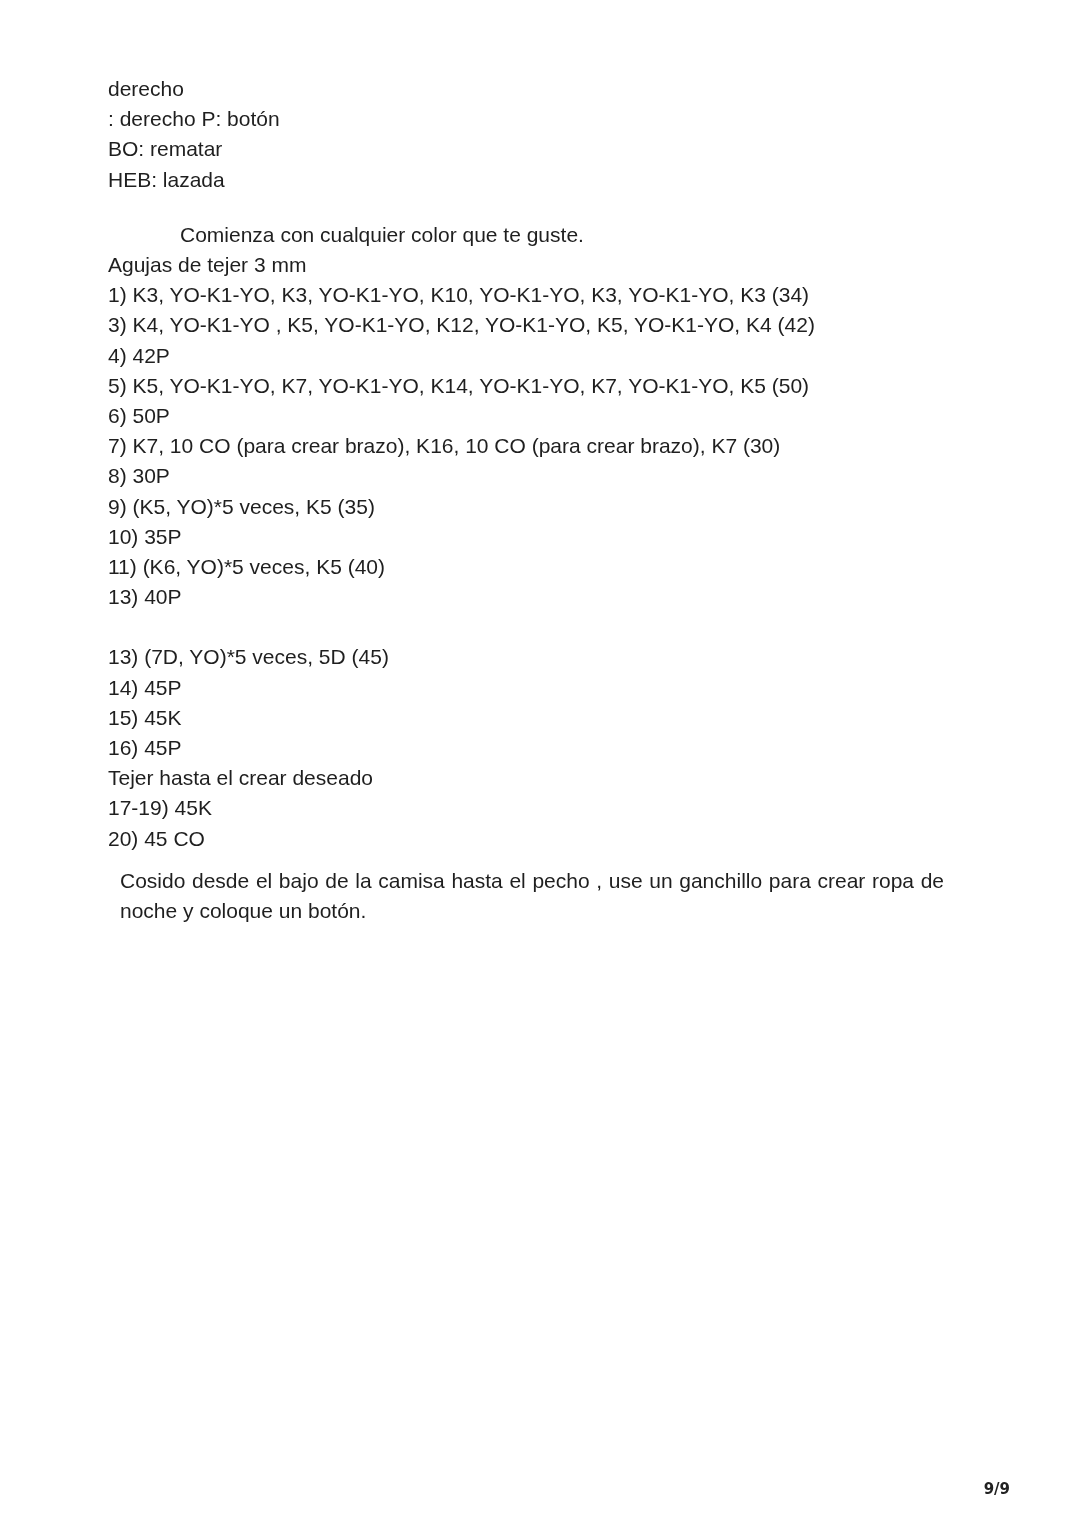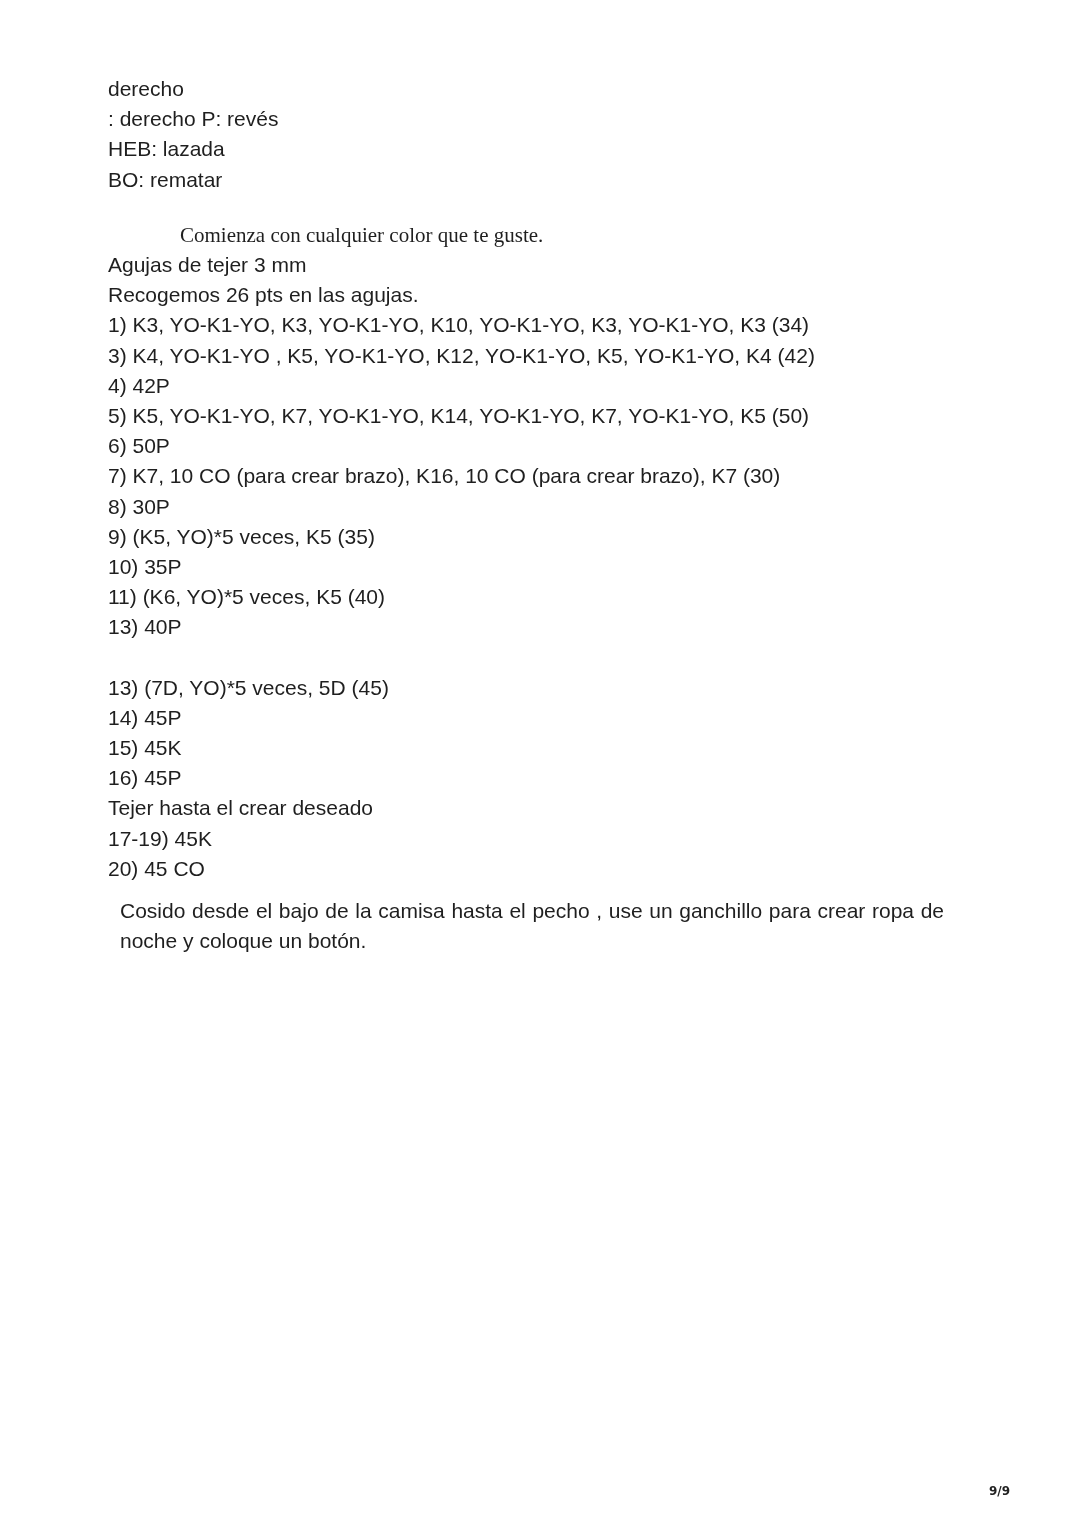--- a/index.html
+++ b/index.html
@@ -19,59 +19,57 @@
     overflow: hidden;
   }
   .line {
     margin: 0;
     font-size: 21px;
     line-height: 30.2px;
     white-space: pre-wrap;
   }
   .indent {
     padding-left: 72px;
-    font-family: Liberation Serif, serif;
   }
   .gap-small { height: 25px; }
   .gap { height: 30px; }
   .closing {
     margin: 12px;
     font-size: 21px;
     line-height: 30.2px;
     text-align: justify;
     text-justify: inter-word;
   }
   .page-number {
     position: absolute;
     right: 70px;
     bottom: 31px;
-    font-size: 12px;
+    font-size: 15px;
     font-weight: bold;
     color: #222222;
     font-family: "DejaVu Sans", sans-serif;
   }
 </style>
 </head>
 <body>
 
 <div class="page">
 
   <section>
     <p class="line">derecho</p>
-    <p class="line">: derecho P: revés</p>
+    <p class="line">: derecho P: botón</p>
+    <p class="line">BO: rematar</p>
     <p class="line">HEB: lazada</p>
-    <p class="line">BO: rematar</p>
   </section>
 
   <div class="gap-small"></div>
 
   <section>
     <p class="line indent">Comienza con cualquier color que te guste.</p>
     <p class="line">Agujas de tejer 3 mm</p>
-    <p class="line">Recogemos 26 pts en las agujas.</p>
   </section>
 
   <section>
     <p class="line">1) K3, YO-K1-YO, K3, YO-K1-YO, K10, YO-K1-YO, K3, YO-K1-YO, K3 (34)</p>
     <p class="line">3) K4, YO-K1-YO , K5, YO-K1-YO, K12, YO-K1-YO, K5, YO-K1-YO, K4 (42)</p>
     <p class="line">4) 42P</p>
     <p class="line">5) K5, YO-K1-YO, K7, YO-K1-YO, K14, YO-K1-YO, K7, YO-K1-YO, K5 (50)</p>
     <p class="line">6) 50P</p>
     <p class="line">7) K7, 10 CO (para crear brazo), K16, 10 CO (para crear brazo), K7 (30)</p>
     <p class="line">8) 30P</p>

